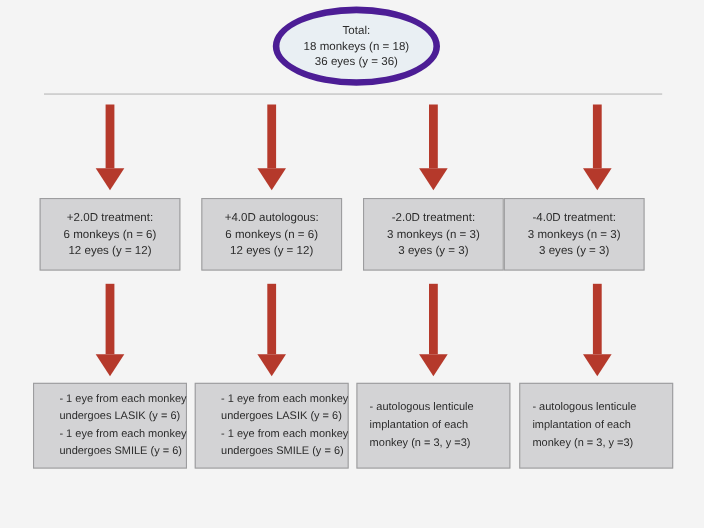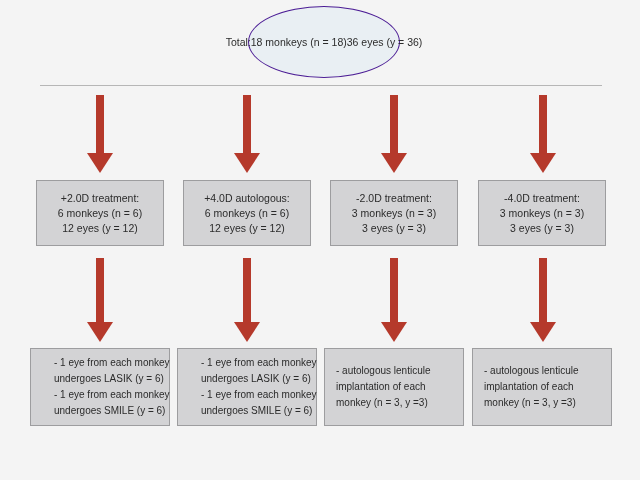--- a/index.html
+++ b/index.html
@@ -20,25 +20,25 @@
     background: #f4f4f4;
   }
 
   
   .ellipse {
     position: absolute;
     left: 248px;
     top: 6px;
     width: 152px;
     height: 72px;
-    border: 1px solid #4c1d95;
+    border: 6px solid #4c1d95;
     border-radius: 50%;
     background: #e9eff3;
     display: flex;
-    flex-direction: row;
+    flex-direction: column;
     align-items: center;
     justify-content: center;
     box-sizing: border-box;
   }
   .ellipse .ln {
     font-size: 10.5px;
     line-height: 14px;
     color: #2c2c2c;
     white-space: nowrap;
   }
@@ -150,21 +150,21 @@
   <div class="box row1" style="left:183px;">
     <div class="ln">+4.0D autologous:</div>
     <div class="ln">6 monkeys (n = 6)</div>
     <div class="ln">12 eyes (y = 12)</div>
   </div>
   <div class="box row1" style="left:330px;">
     <div class="ln">-2.0D treatment:</div>
     <div class="ln">3 monkeys (n = 3)</div>
     <div class="ln">3 eyes (y = 3)</div>
   </div>
-  <div class="box row1" style="left:478px;">
+  <div class="box row1" style="left:458px;">
     <div class="ln">-4.0D treatment:</div>
     <div class="ln">3 monkeys (n = 3)</div>
     <div class="ln">3 eyes (y = 3)</div>
   </div>
 
   <div class="arrow" style="left:87px; top:258px; height:84px;">
     <div class="shaft" style="height:64px;"></div>
     <div class="head" style="top:64px;"></div>
   </div>
   <div class="arrow" style="left:234px; top:258px; height:84px;">

